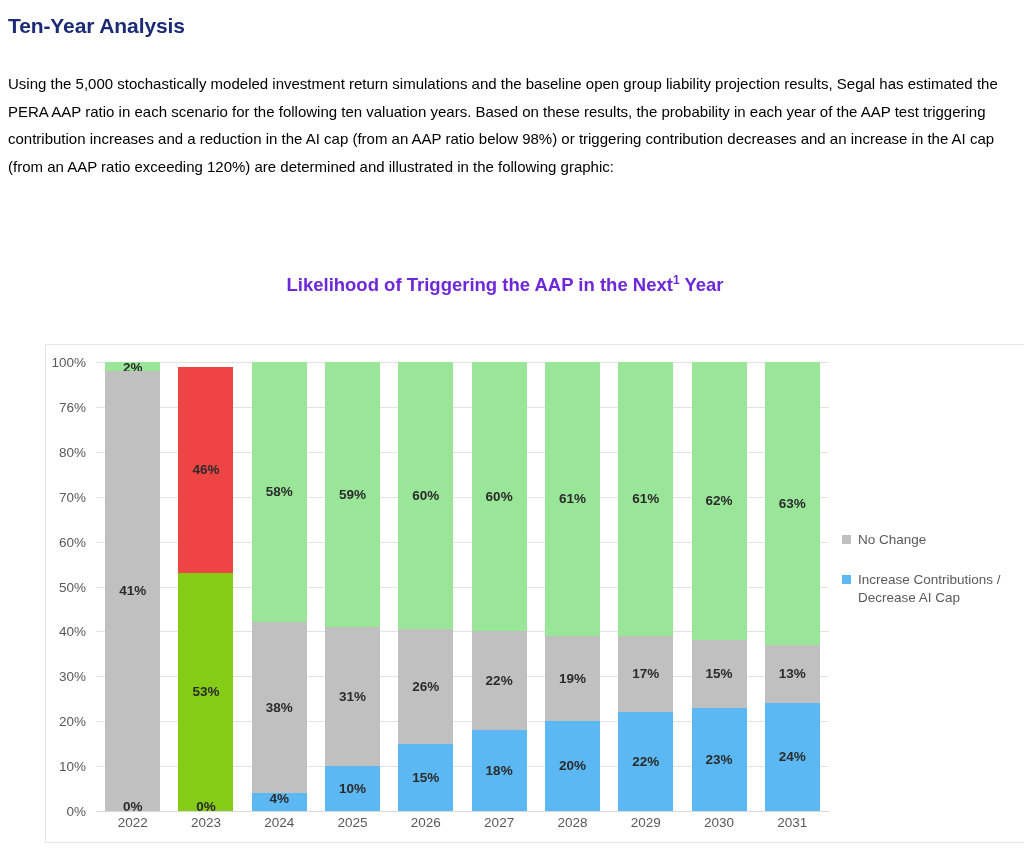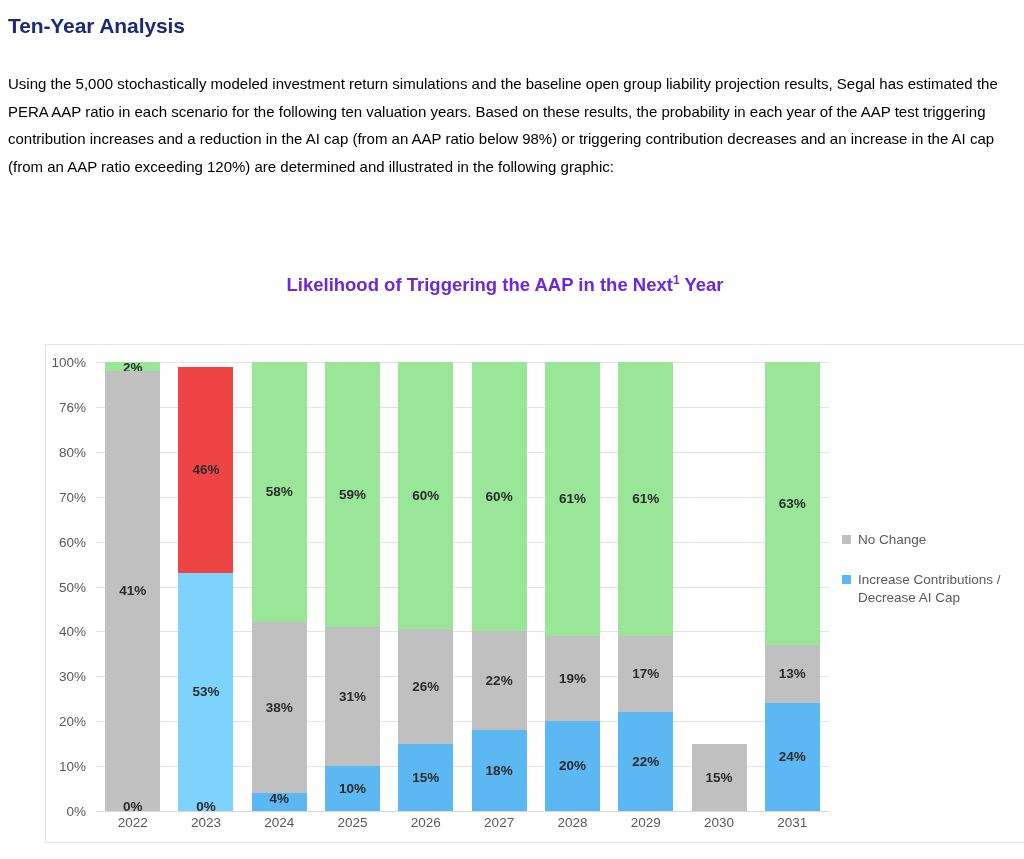--- a/index.html
+++ b/index.html
@@ -266,21 +266,21 @@
             <div class="seg zero" style="height: 0px; background: transparent;">
               <span class="seg-label">0%</span>
             </div>
           </div>
         </div>
         <div class="bar-col">
           <div class="bar-stack">
             <div class="seg" style="height: 206.54px; background: #ef4444;">
               <span class="seg-label">46%</span>
             </div>
-            <div class="seg" style="height: 237.97px; background: #7dd3fc;">
+            <div class="seg" style="height: 237.97px; background: #84cc16;">
               <span class="seg-label">53%</span>
             </div>
             <div class="seg zero" style="height: 0px; background: transparent;">
               <span class="seg-label">0%</span>
             </div>
           </div>
         </div>
         <div class="bar-col">
           <div class="bar-stack">
             <div class="seg" style="height: 260.42px; background: rgb(153, 230, 153);">
@@ -354,22 +354,28 @@
             <div class="seg" style="height: 76.33px; background: rgb(192, 192, 192);">
               <span class="seg-label">17%</span>
             </div>
             <div class="seg" style="height: 98.78px; background: rgb(91, 184, 242);">
               <span class="seg-label">22%</span>
             </div>
           </div>
         </div>
         <div class="bar-col">
           <div class="bar-stack">
+            <div class="seg" style="height: 278.38px; background: rgb(153, 230, 153);">
+              <span class="seg-label">62%</span>
+            </div>
             <div class="seg" style="height: 67.35px; background: rgb(192, 192, 192);">
               <span class="seg-label">15%</span>
+            </div>
+            <div class="seg" style="height: 103.27px; background: rgb(91, 184, 242);">
+              <span class="seg-label">23%</span>
             </div>
           </div>
         </div>
         <div class="bar-col">
           <div class="bar-stack">
             <div class="seg" style="height: 282.87px; background: rgb(153, 230, 153);">
               <span class="seg-label">63%</span>
             </div>
             <div class="seg" style="height: 58.37px; background: rgb(192, 192, 192);">
               <span class="seg-label">13%</span>

